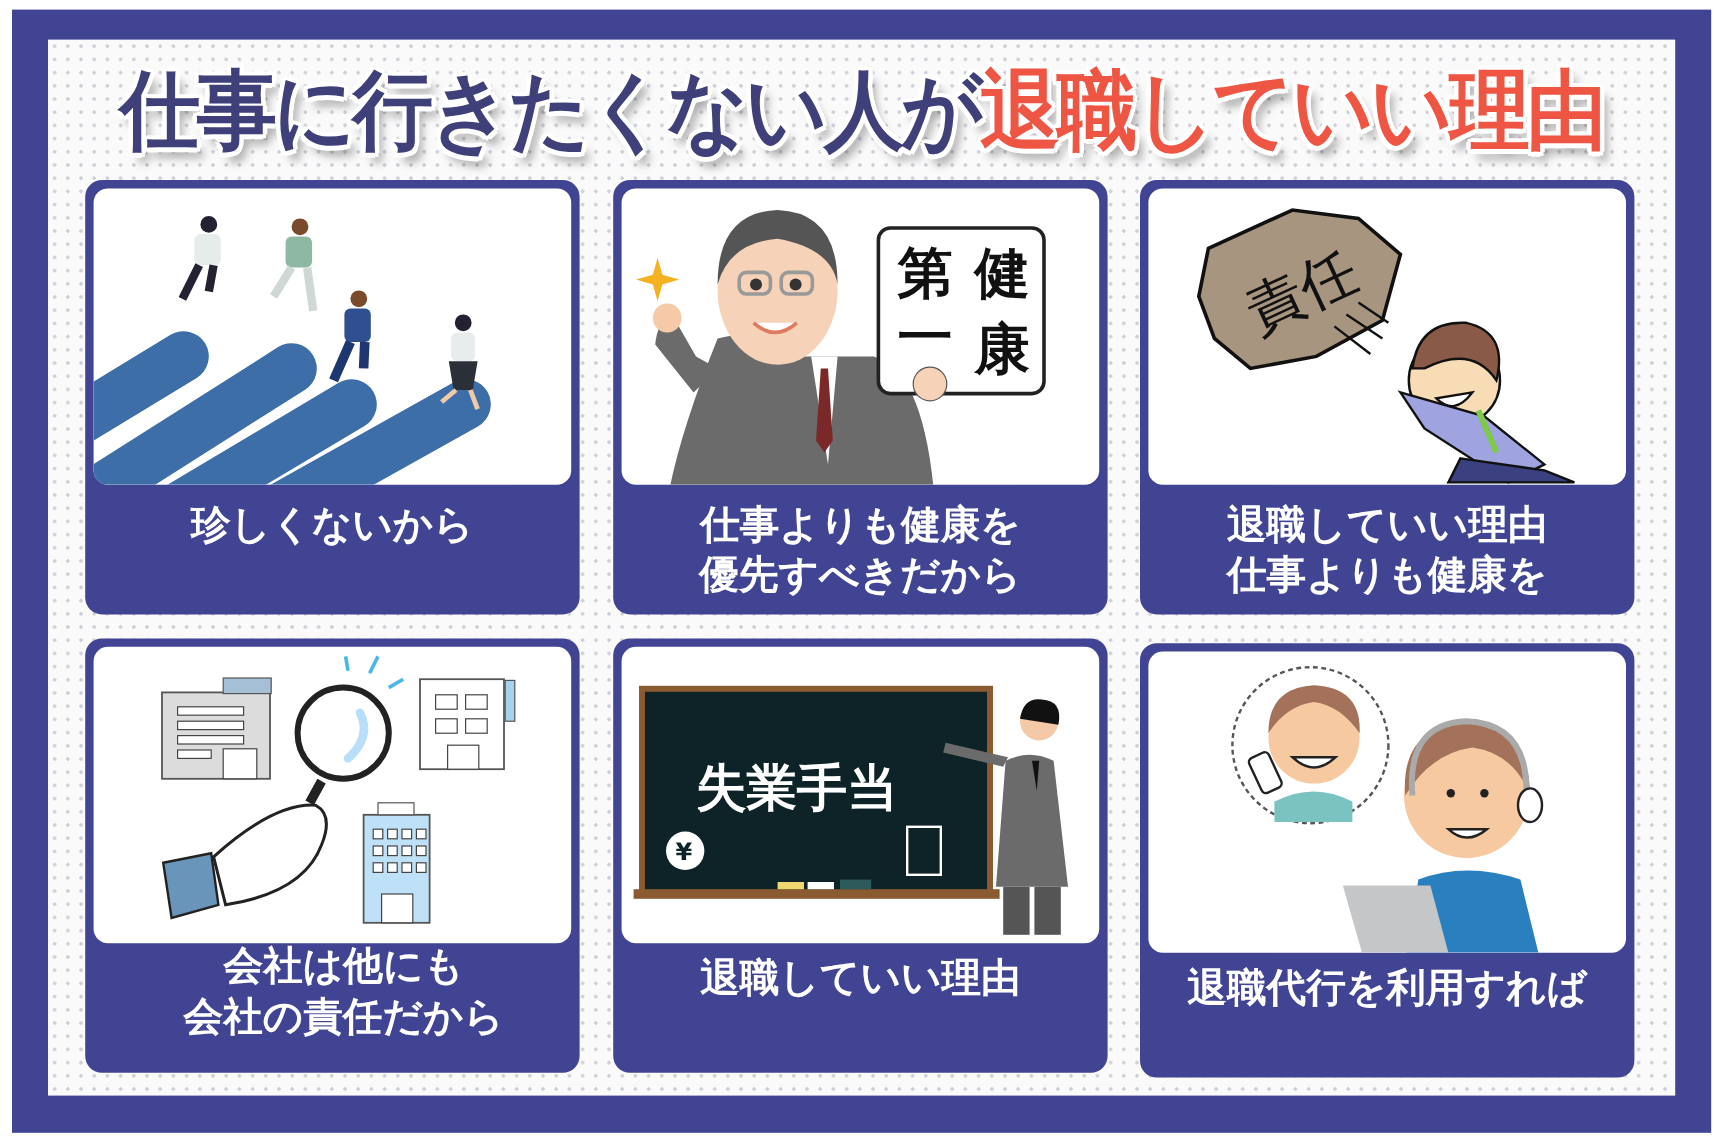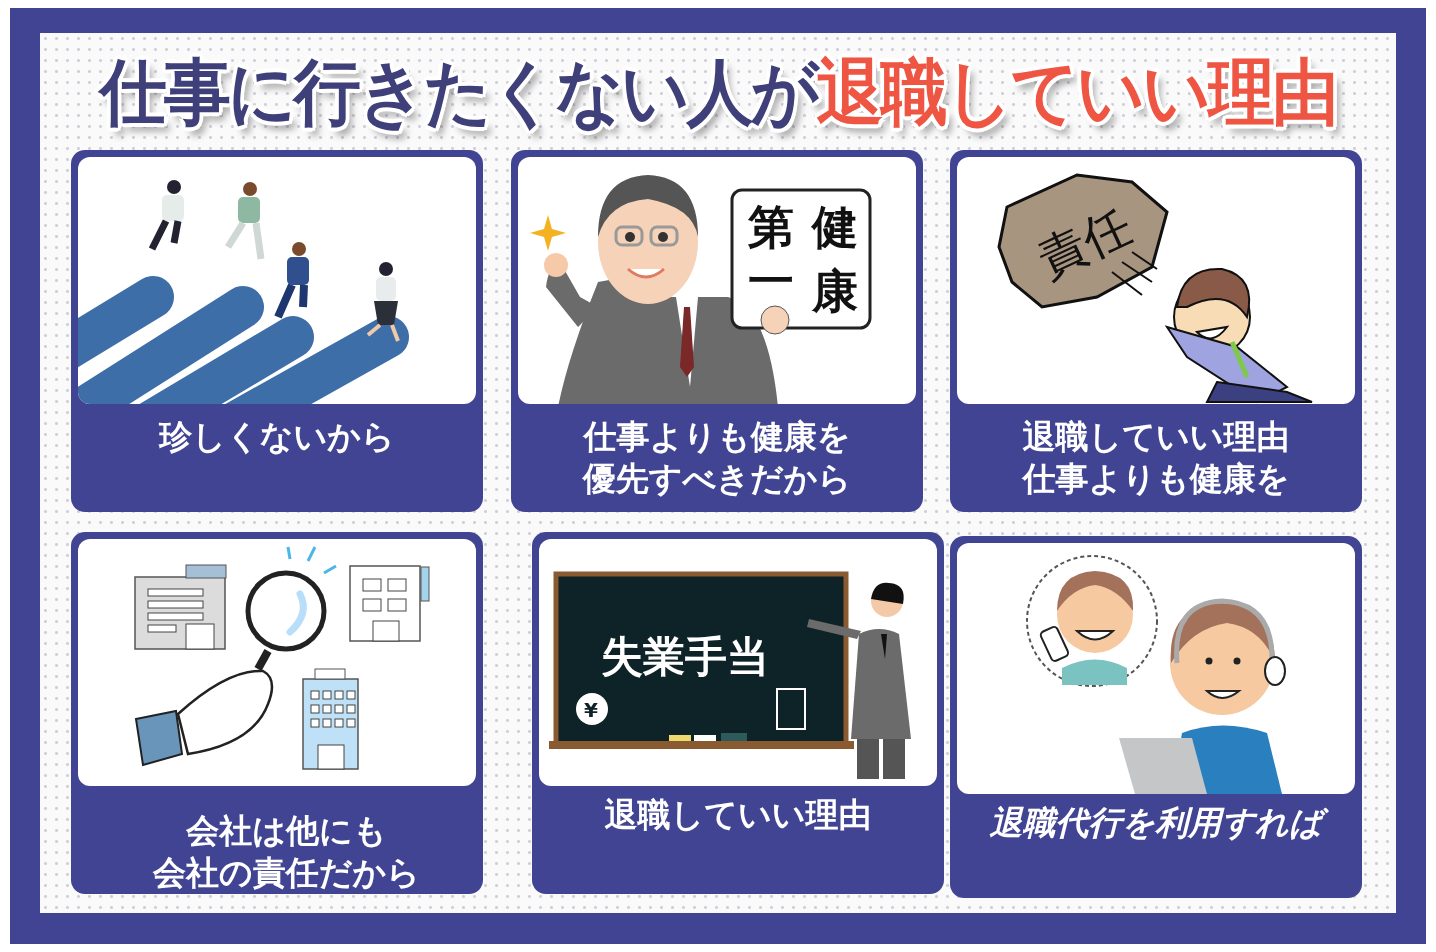--- a/index.html
+++ b/index.html
@@ -165,27 +165,27 @@
       <path d="M190 112 L180 130" stroke="#222" stroke-width="8"></path>
       <g stroke="#4bb6e8" stroke-width="3">
           <line x1="210" y1="8" x2="212" y2="20"></line>
           <line x1="237" y1="8" x2="230" y2="22"></line>
           <line x1="258" y1="27" x2="246" y2="34"></line>
         </g>
       <path d="M100 175 Q150 130 185 132 Q200 140 190 165 Q175 205 110 215 Z" fill="#fff" stroke="#222" stroke-width="2.5"></path>
       <path d="M58 180 L98 172 L104 215 L65 226 Z" fill="#6a95bb" stroke="#222" stroke-width="2"></path>
     </svg>
   </div>
-  <div class="cap" style="top:278px;margin-left:19px;">
+  <div class="cap" style="top:252px;margin-left:19px;">
     <div>会社は他にも</div>
     <div>会社の責任だから</div>
   </div>
 </div>
 
-<div class="card" style="left:511px; top:532px; height:362px;margin-left:21px;">
+<div class="card" style="left:511px; top:532px; height:362px;">
   <div class="pic" style="height:247px;">
     <svg width="398" height="247" viewBox="0 0 398 247">
       <rect x="17" y="35" width="290" height="170" fill="#0d2327" stroke="#8a5a30" stroke-width="5"></rect>
       <rect x="10" y="202" width="305" height="8" fill="#8a5a30"></rect>
       <text x="62" y="132" font-size="42" font-weight="bold" fill="#fff">失業手当</text>
       <circle cx="53" cy="170" r="16" fill="#fff"></circle>
       <text x="45" y="178" font-size="20" font-weight="bold" fill="#0d2327">¥</text>
       <rect x="238" y="150" width="28" height="40" fill="none" stroke="#fff" stroke-width="2"></rect>
       <rect x="130" y="196" width="22" height="6" fill="#efd870"></rect>
         <rect x="155" y="196" width="22" height="6" fill="#fff"></rect>
@@ -197,21 +197,21 @@
       <path d="M342 95 L348 95 L346 120 Z" fill="#111"></path>
       <rect x="318" y="200" width="22" height="40" fill="#555"></rect>
         <rect x="344" y="200" width="22" height="40" fill="#555"></rect>
     </svg>
   </div>
   <div class="cap" style="top:262px;">
     <div>退職していい理由</div>
   </div>
 </div>
 
-<div class="card" style="left:950px; top:536px; height:362px;font-style:italic;">
+<div class="card" style="left:950px; top:536px; height:362px;">
   <div class="pic" style="height:251px;">
     <svg width="398" height="251" viewBox="0 0 398 251">
       <circle cx="135" cy="78" r="65" fill="#fff" stroke="#555" stroke-width="2" stroke-dasharray="4 3"></circle>
       <circle cx="138" cy="72" r="38" fill="#f6c9a0"></circle>
       <path d="M100 68 Q100 30 138 28 Q178 30 176 68 Q160 45 138 42 Q115 45 100 68Z" fill="#a4715a"></path>
       <path d="M120 88 Q138 105 156 88 Z" fill="#fff" stroke="#222" stroke-width="2"></path>
       <path d="M105 125 Q138 108 170 125 L170 142 L105 142 Z" fill="#7bc3c0"></path>
       <rect x="88" y="85" width="18" height="32" rx="4" fill="#fff" stroke="#222" stroke-width="2" transform="rotate(-25 97 100)"></rect>
       <circle cx="265" cy="120" r="52" fill="#f6c9a0"></circle>
       <path d="M214 120 Q210 62 265 60 Q318 62 318 120 Q305 85 270 80 Q235 85 214 120Z" fill="#a4715a"></path>

